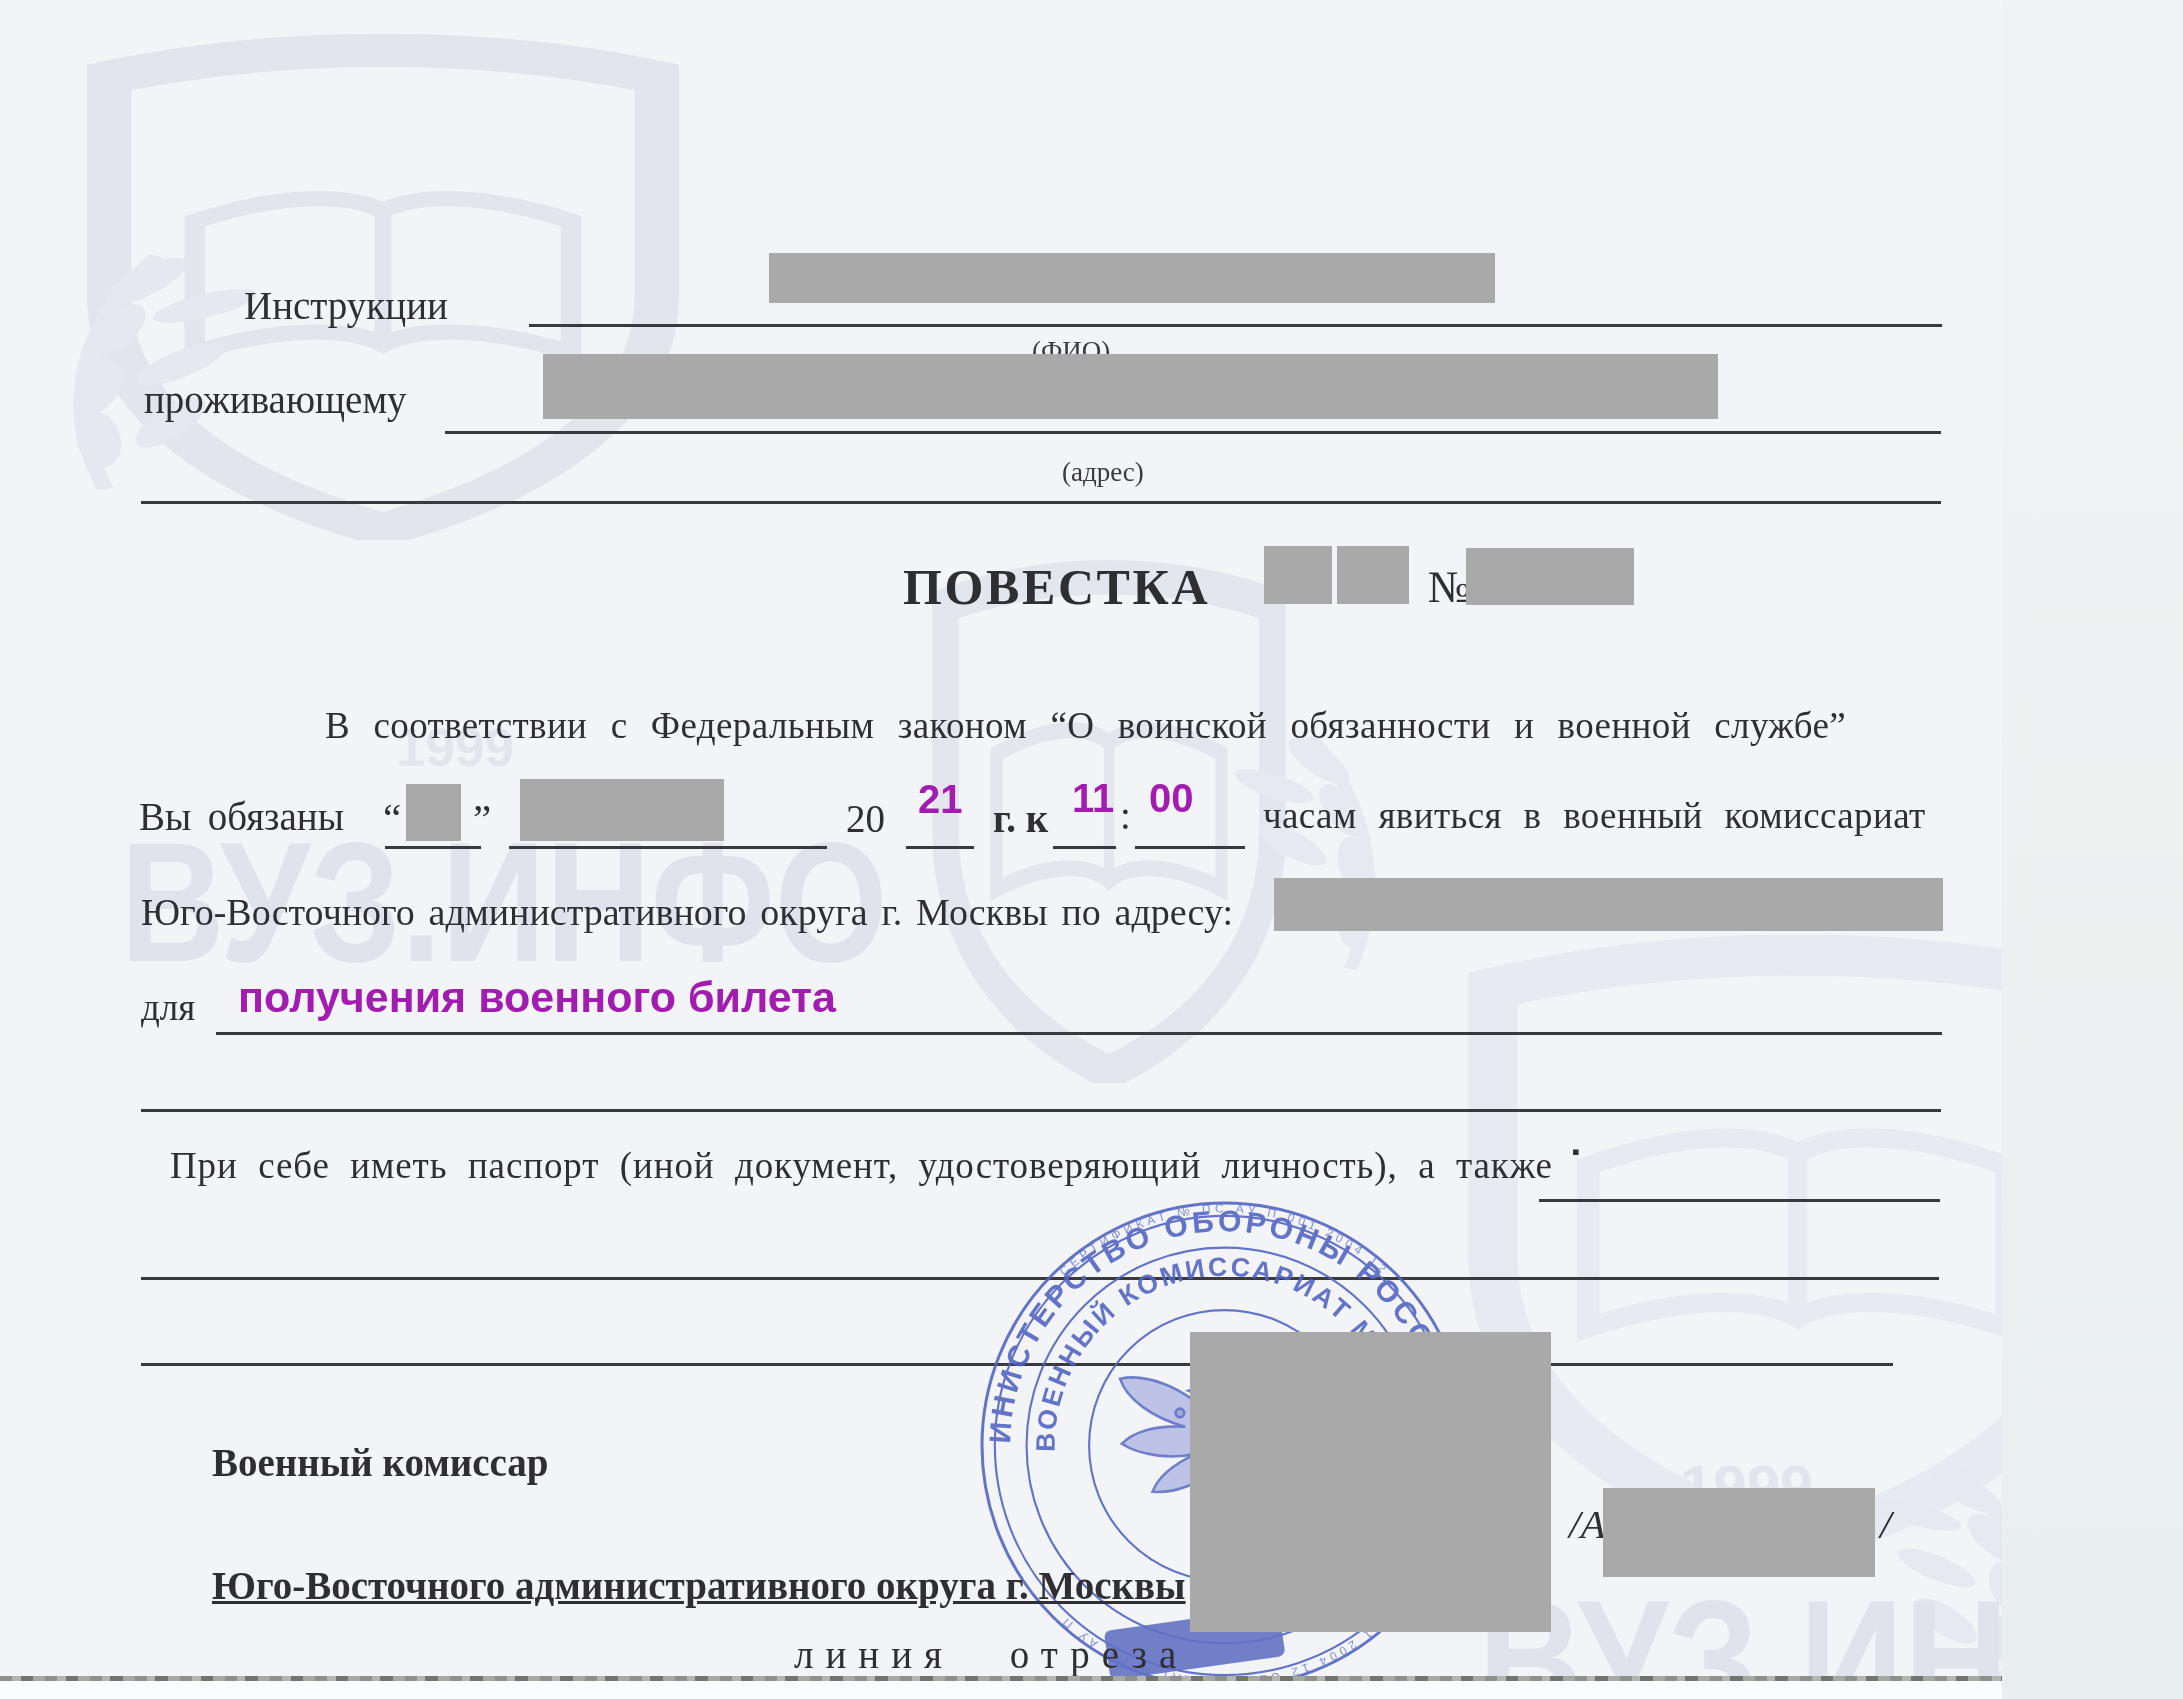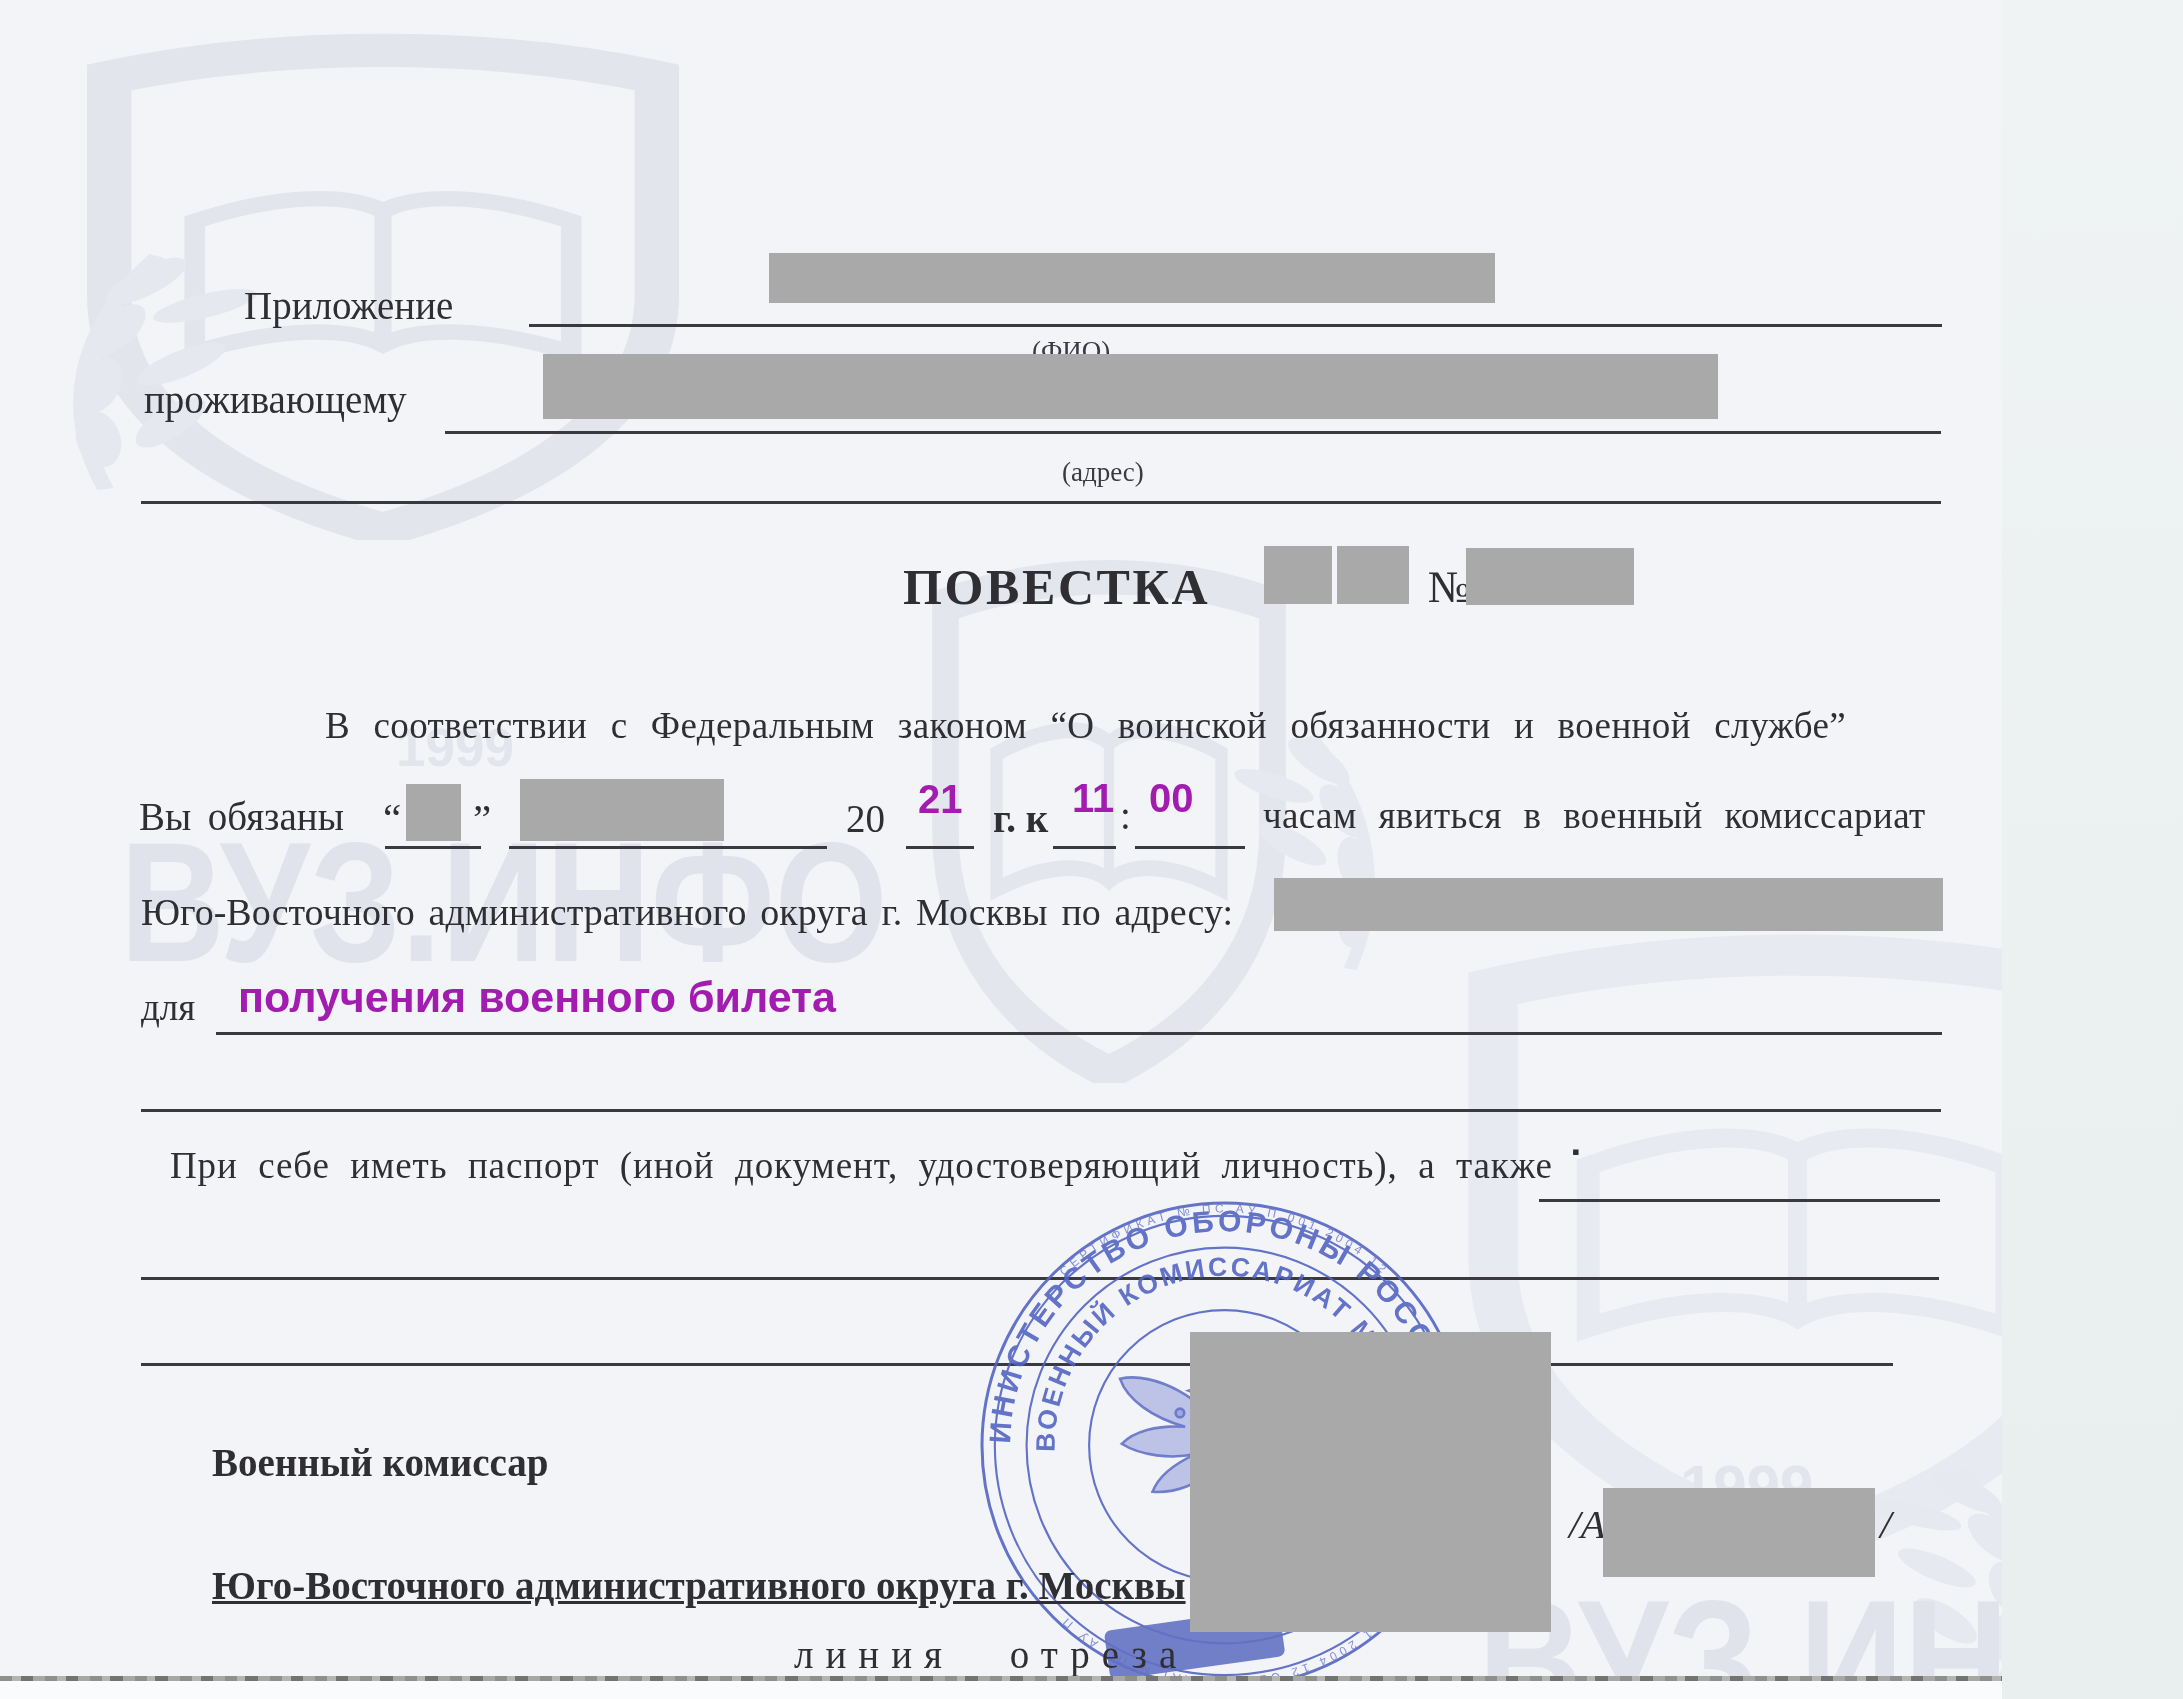--- a/index.html
+++ b/index.html
@@ -76,21 +76,21 @@
   <svg class="wm" style="left:1858px;top:1447px;color:#e7e9f0;transform:scaleX(-1)" width="197" height="257" viewBox="0 0 130 340" preserveAspectRatio="none">
     <use href="#wm-laurel"></use>
   </svg>
 
   <div class="wm-text" style="left:396px;top:717px;font-size:53px;color:#e2e5ec">1999</div>
   <div class="wm-text" style="left:120px;top:803px;font-size:171px;transform:scaleX(.85);transform-origin:left top;">ВУЗ.ИНФО</div>
   <div class="wm-text" style="left:1680px;top:1452px;font-size:60px;color:#e2e5ec">1999</div>
   <div class="wm-text" style="left:1478px;top:1561px;font-size:171px;transform:scaleX(.85);transform-origin:left top;">ВУЗ.ИНФО</div>
 
 
-  <div class="txt lbl" style="left:244px;top:283px;">Приложение</div>
+  <div class="txt lbl" style="left:244px;top:283px;">Инструкции</div>
   <div class="rule" style="left:529px;top:324px;width:1413px;"></div>
   <div class="red" style="left:769px;top:253px;width:726px;height:50px;"></div>
   <div class="txt cap" style="left:1032px;top:336px;">(ФИО)</div>
 
   <div class="txt lbl" style="left:144px;top:377px;">проживающему</div>
   <div class="rule" style="left:445px;top:431px;width:1496px;"></div>
   <div class="red" style="left:543px;top:354px;width:1175px;height:65px;"></div>
   <div class="txt cap" style="left:1062px;top:437px;margin-top:20px;">(адрес)</div>
 
   <div class="rule" style="left:141px;top:501px;width:1800px;"></div>

